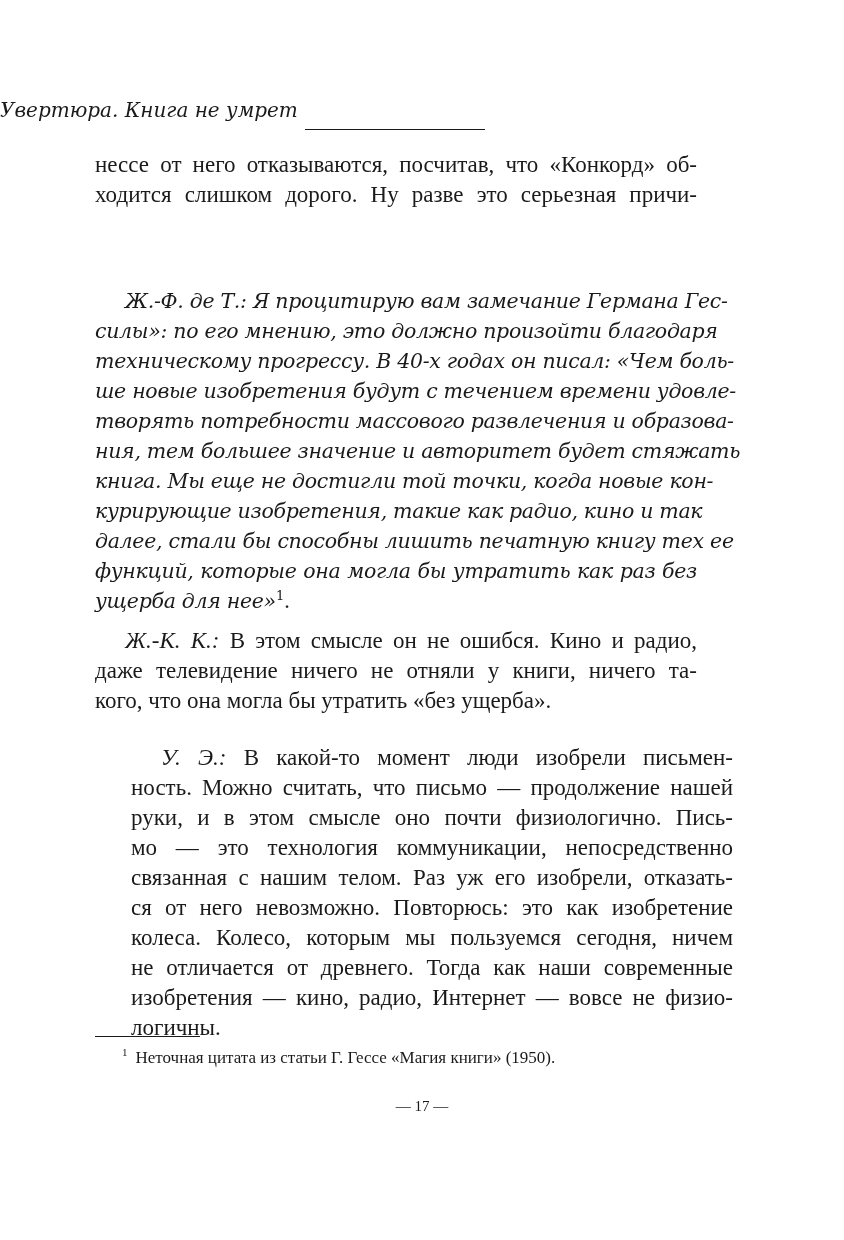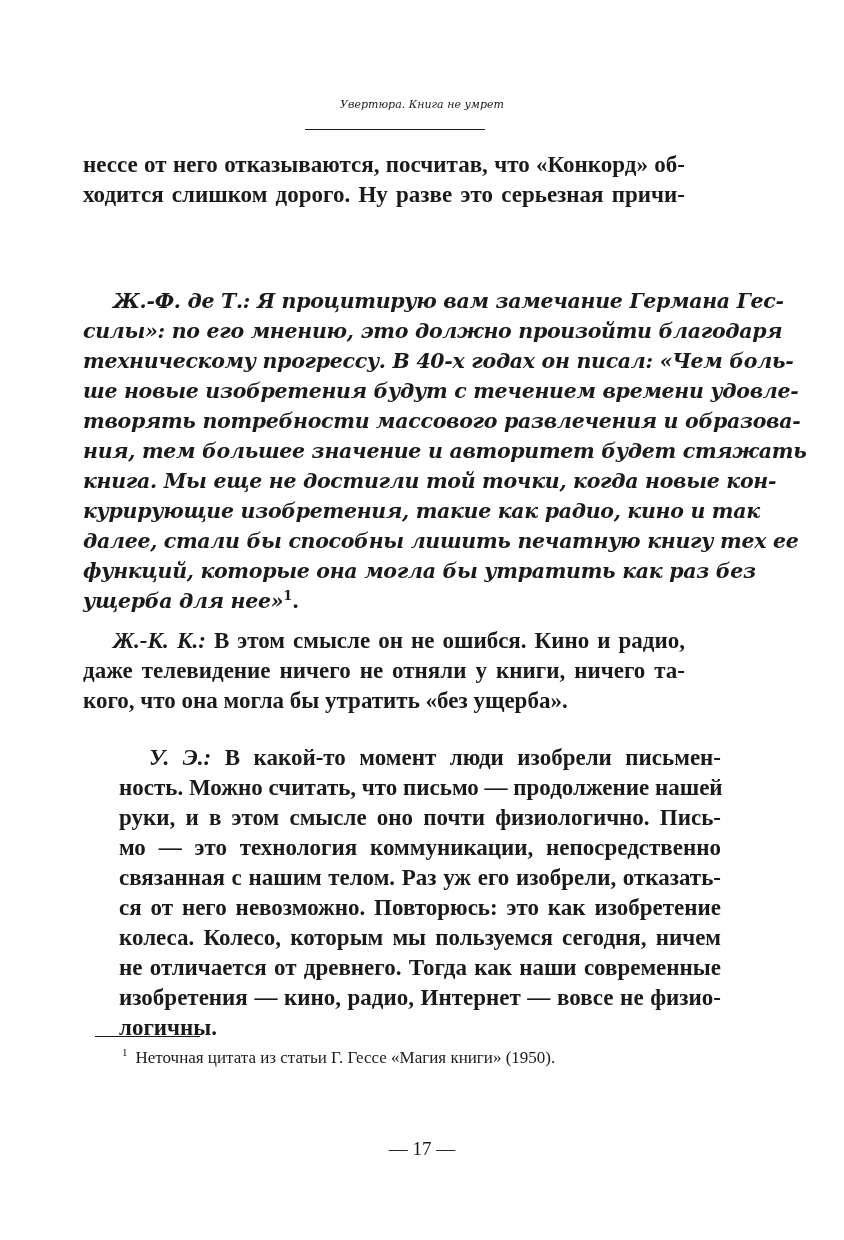--- a/index.html
+++ b/index.html
@@ -1,41 +1,41 @@
 <!DOCTYPE html>
 <html><head>
 <meta charset="utf-8">
 <style>
   html, body { margin: 0; padding: 0; background: #ffffff; }
   body { width: 844px; height: 1240px; position: relative; overflow: hidden; color: #1a1a1a; }
   .page { position: absolute; left: 0; top: 0; width: 844px; height: 1240px; }
   .running-head {
-    position: absolute; left: 0; width: 844px; top: 98px; text-align: center;
-    font-family: "DejaVu Serif", serif; font-style: italic; font-size: 11px; color: #1a1a1a;
+    position: absolute; left: 0; width: 844px; top: 98px; text-align: left;
+    font-family: "DejaVu Serif", serif; font-style: italic; font-size: 20px; color: #1a1a1a;
   }
   .head-rule { position: absolute; left: 305px; width: 180px; top: 129px; height: 1px; background: #1a1a1a; }
-  .block { position: absolute; left: 83px; width: 602px; font-weight: bold; }
+  .block { position: absolute; left: 95px; width: 602px; }
   .line {
     display: block; height: 30px; line-height: 30px; white-space: nowrap;
     font-family: "Liberation Serif", serif; font-size: 23px;
     text-align: justify; text-align-last: justify;
   }
   .line.last { text-align-last: left; }
   .line.indent { padding-left: 30px; }
   .italic .line { font-style: italic; font-family: "DejaVu Serif", serif; font-size: 20.5px; letter-spacing: -0.3px; }
   .speaker { font-style: italic; }
   .sup { font-size: 13px; vertical-align: super; line-height: 0; }
   .foot-rule { position: absolute; left: 95px; width: 105px; top: 1036px; height: 1px; background: #1a1a1a; }
   .footnote {
     position: absolute; left: 122px; top: 1046px; font-family: "Liberation Serif", serif; font-size: 17px; white-space: nowrap; text-align: right;
   }
   .footnote .fn-num { font-size: 11px; vertical-align: super; margin-right: 8px; }
   .page-number {
-    position: absolute; left: 0; width: 844px; top: 1138px; text-align: center;
-    font-family: "Liberation Serif", serif; font-size: 19px;
+    position: absolute; left: 0; width: 844px; top: 1098px; text-align: center;
+    font-family: "Liberation Serif", serif; font-size: 15px;
   }
 </style>
 </head>
 <body>
 
 <div class="page">
   <div class="running-head">Увертюра. Книга не умрет</div>
   <div class="head-rule"></div>
 
   <div class="block" style="top:150px;">

